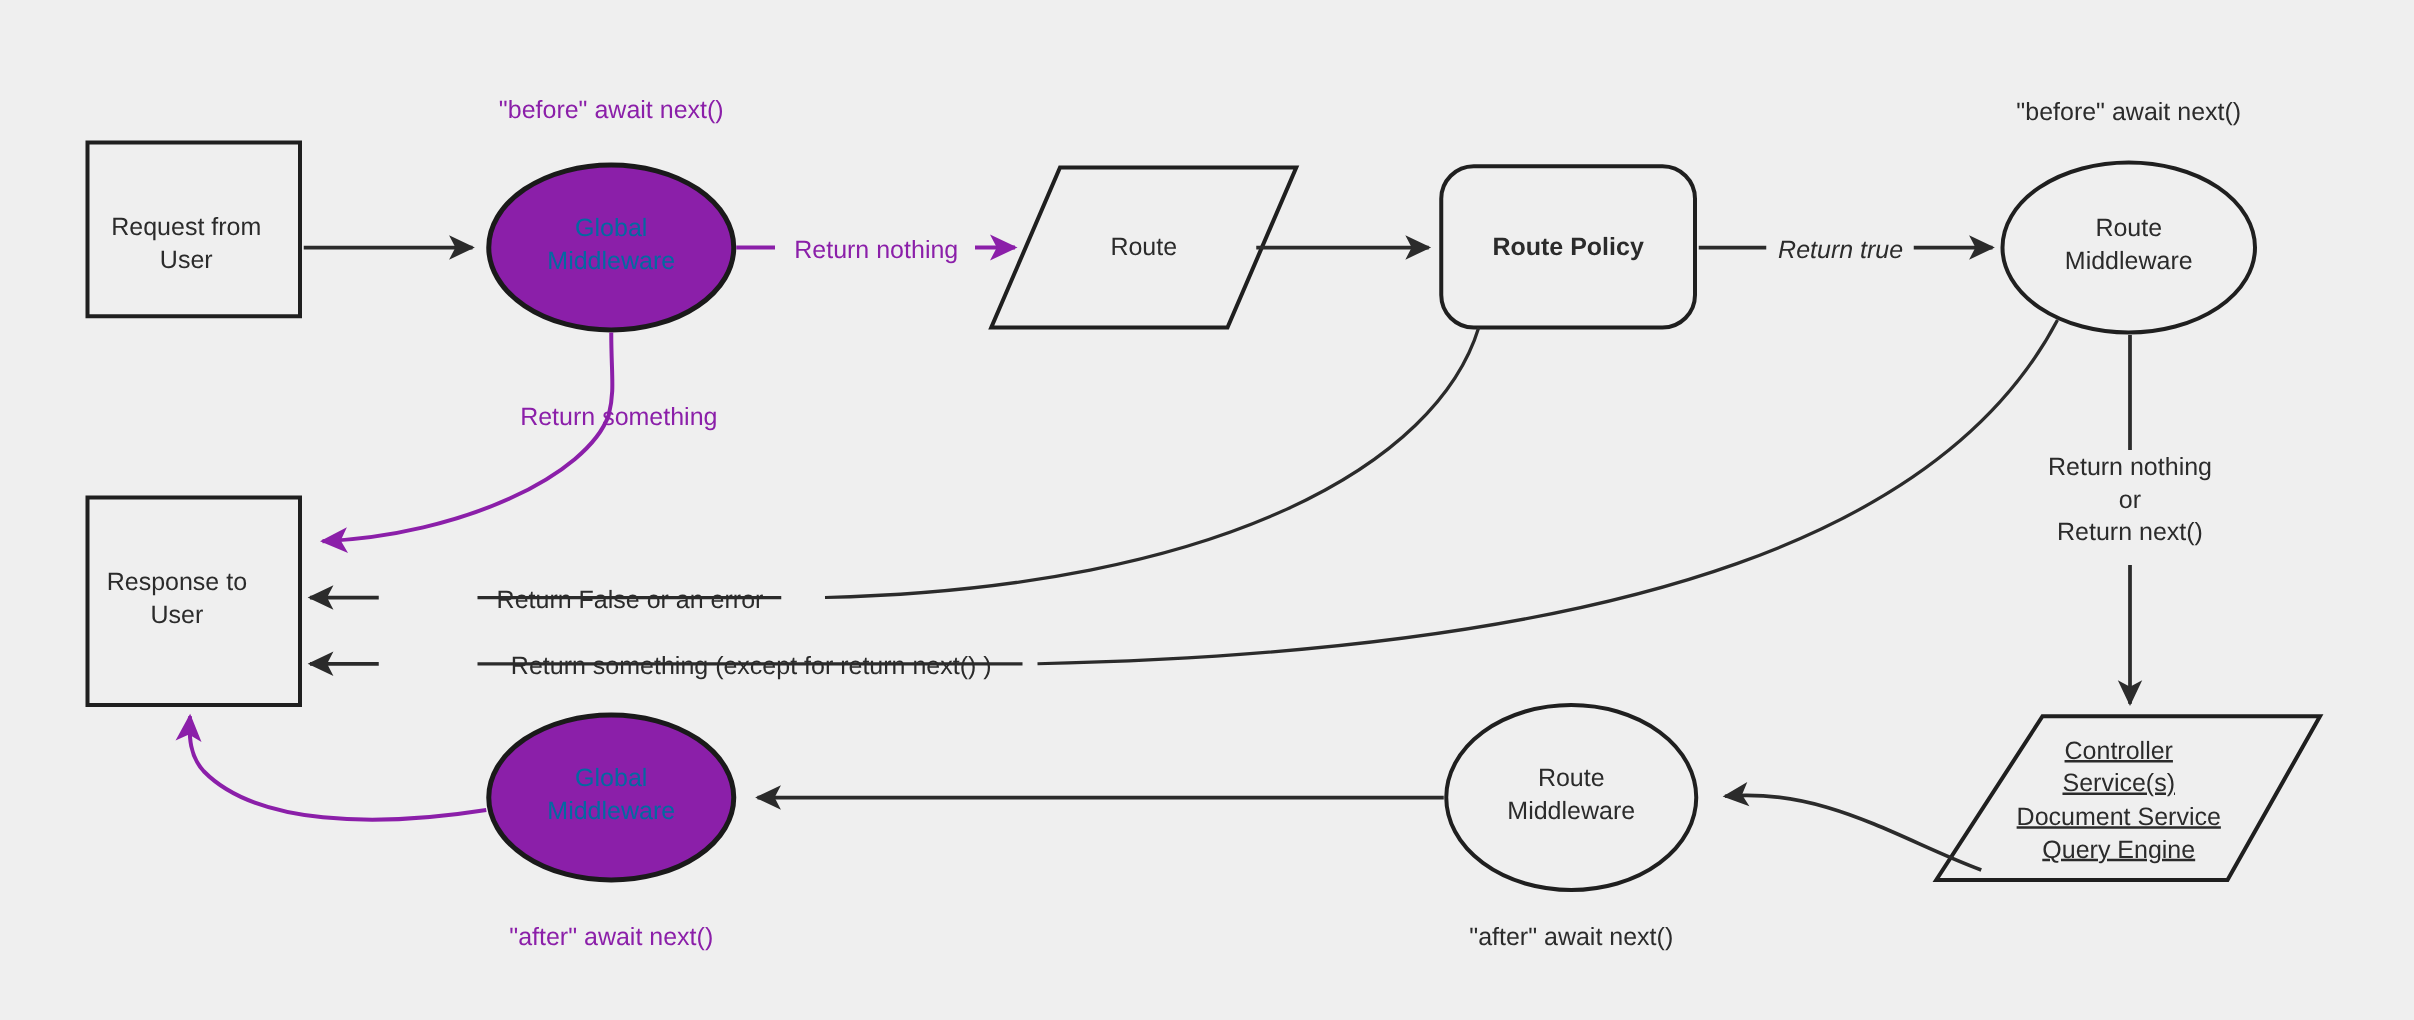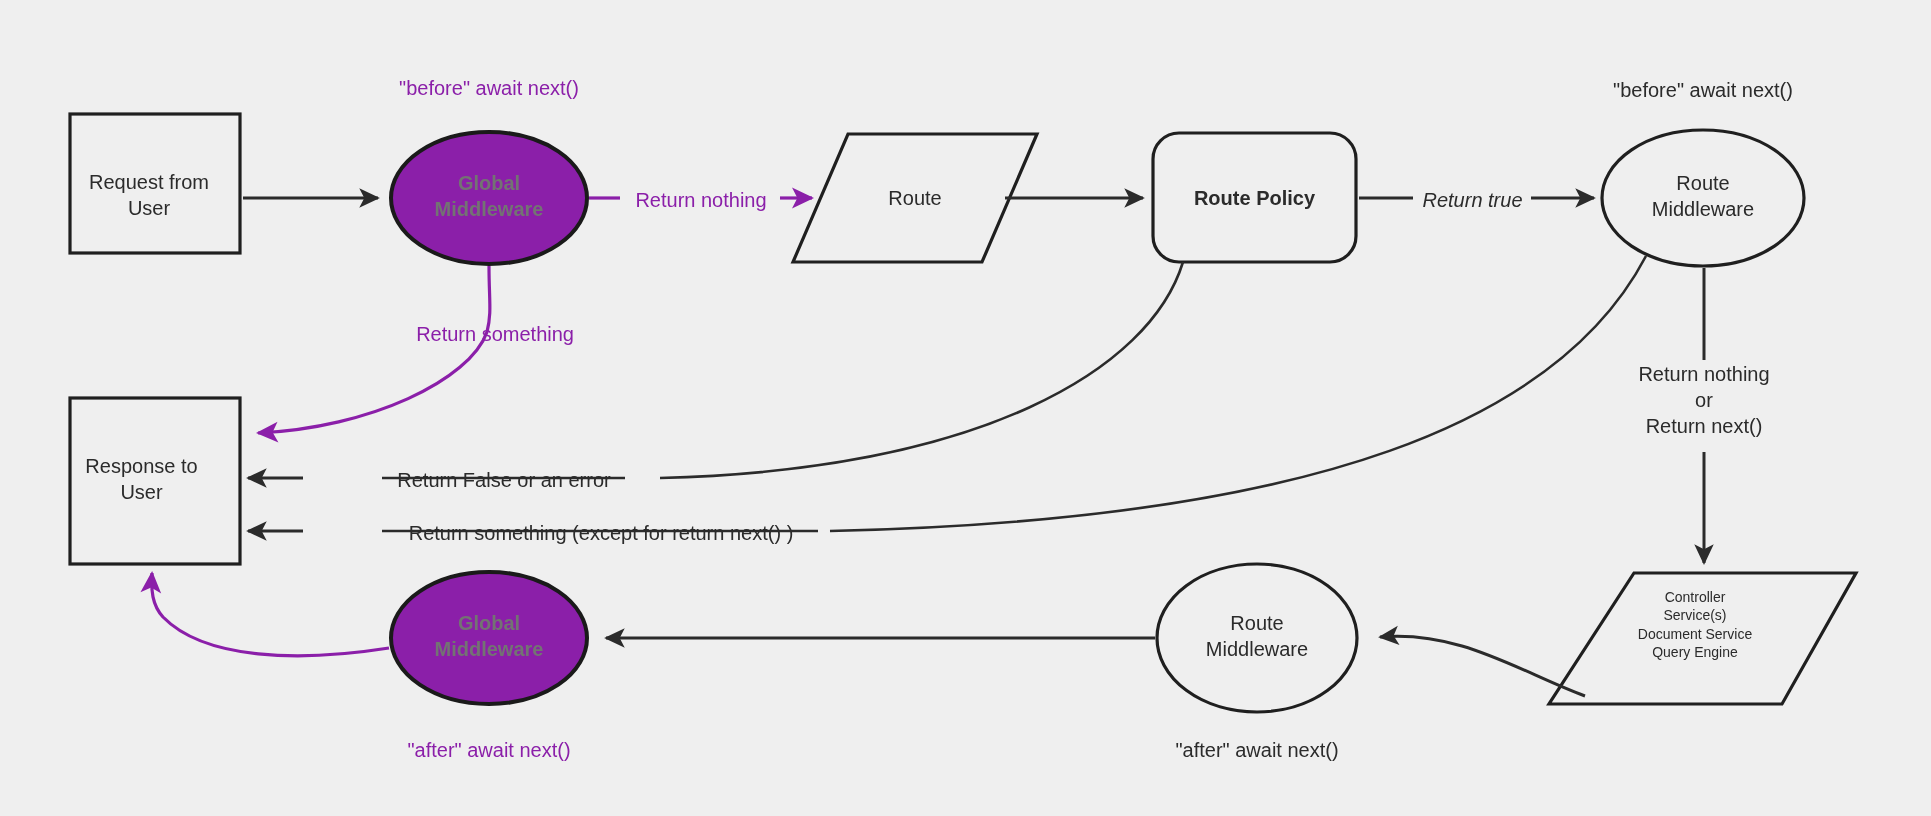--- a/index.html
+++ b/index.html
@@ -50,37 +50,38 @@
   .node-label {
     position: absolute;
     text-align: center;
     color: #2b2b2b;
     font-size: 20px;
     line-height: 1.28;
     white-space: pre-line;
     pointer-events: none;
   }
   .node-label.white-bold {
-    color: #737373;
-    font-weight: bold;
+    color: #0369a1;
+    font-weight: normal;
   }
   .edge-label {
     position: absolute;
     color: #2b2b2b;
     font-size: 20px;
     line-height: 1.3;
     white-space: pre-line;
     text-align: center;
   }
   .edge-label.purple {
     color: #8B1FA9;
   }
   .small-4 {
-    font-size: 14px;
+    font-size: 20px;
     line-height: 1.32;
+    text-decoration: underline;
   }
 </style>
 </head>
 <body>
 
 <div id="canvas">
 
   <svg class="layer" viewBox="0 0 1931 816" xmlns="http://www.w3.org/2000/svg">
     <defs>
       <marker id="arrowBlack" viewBox="0 0 12 12" refX="10.5" refY="6" markerWidth="7.5" markerHeight="7.5" orient="auto-start-reverse">

